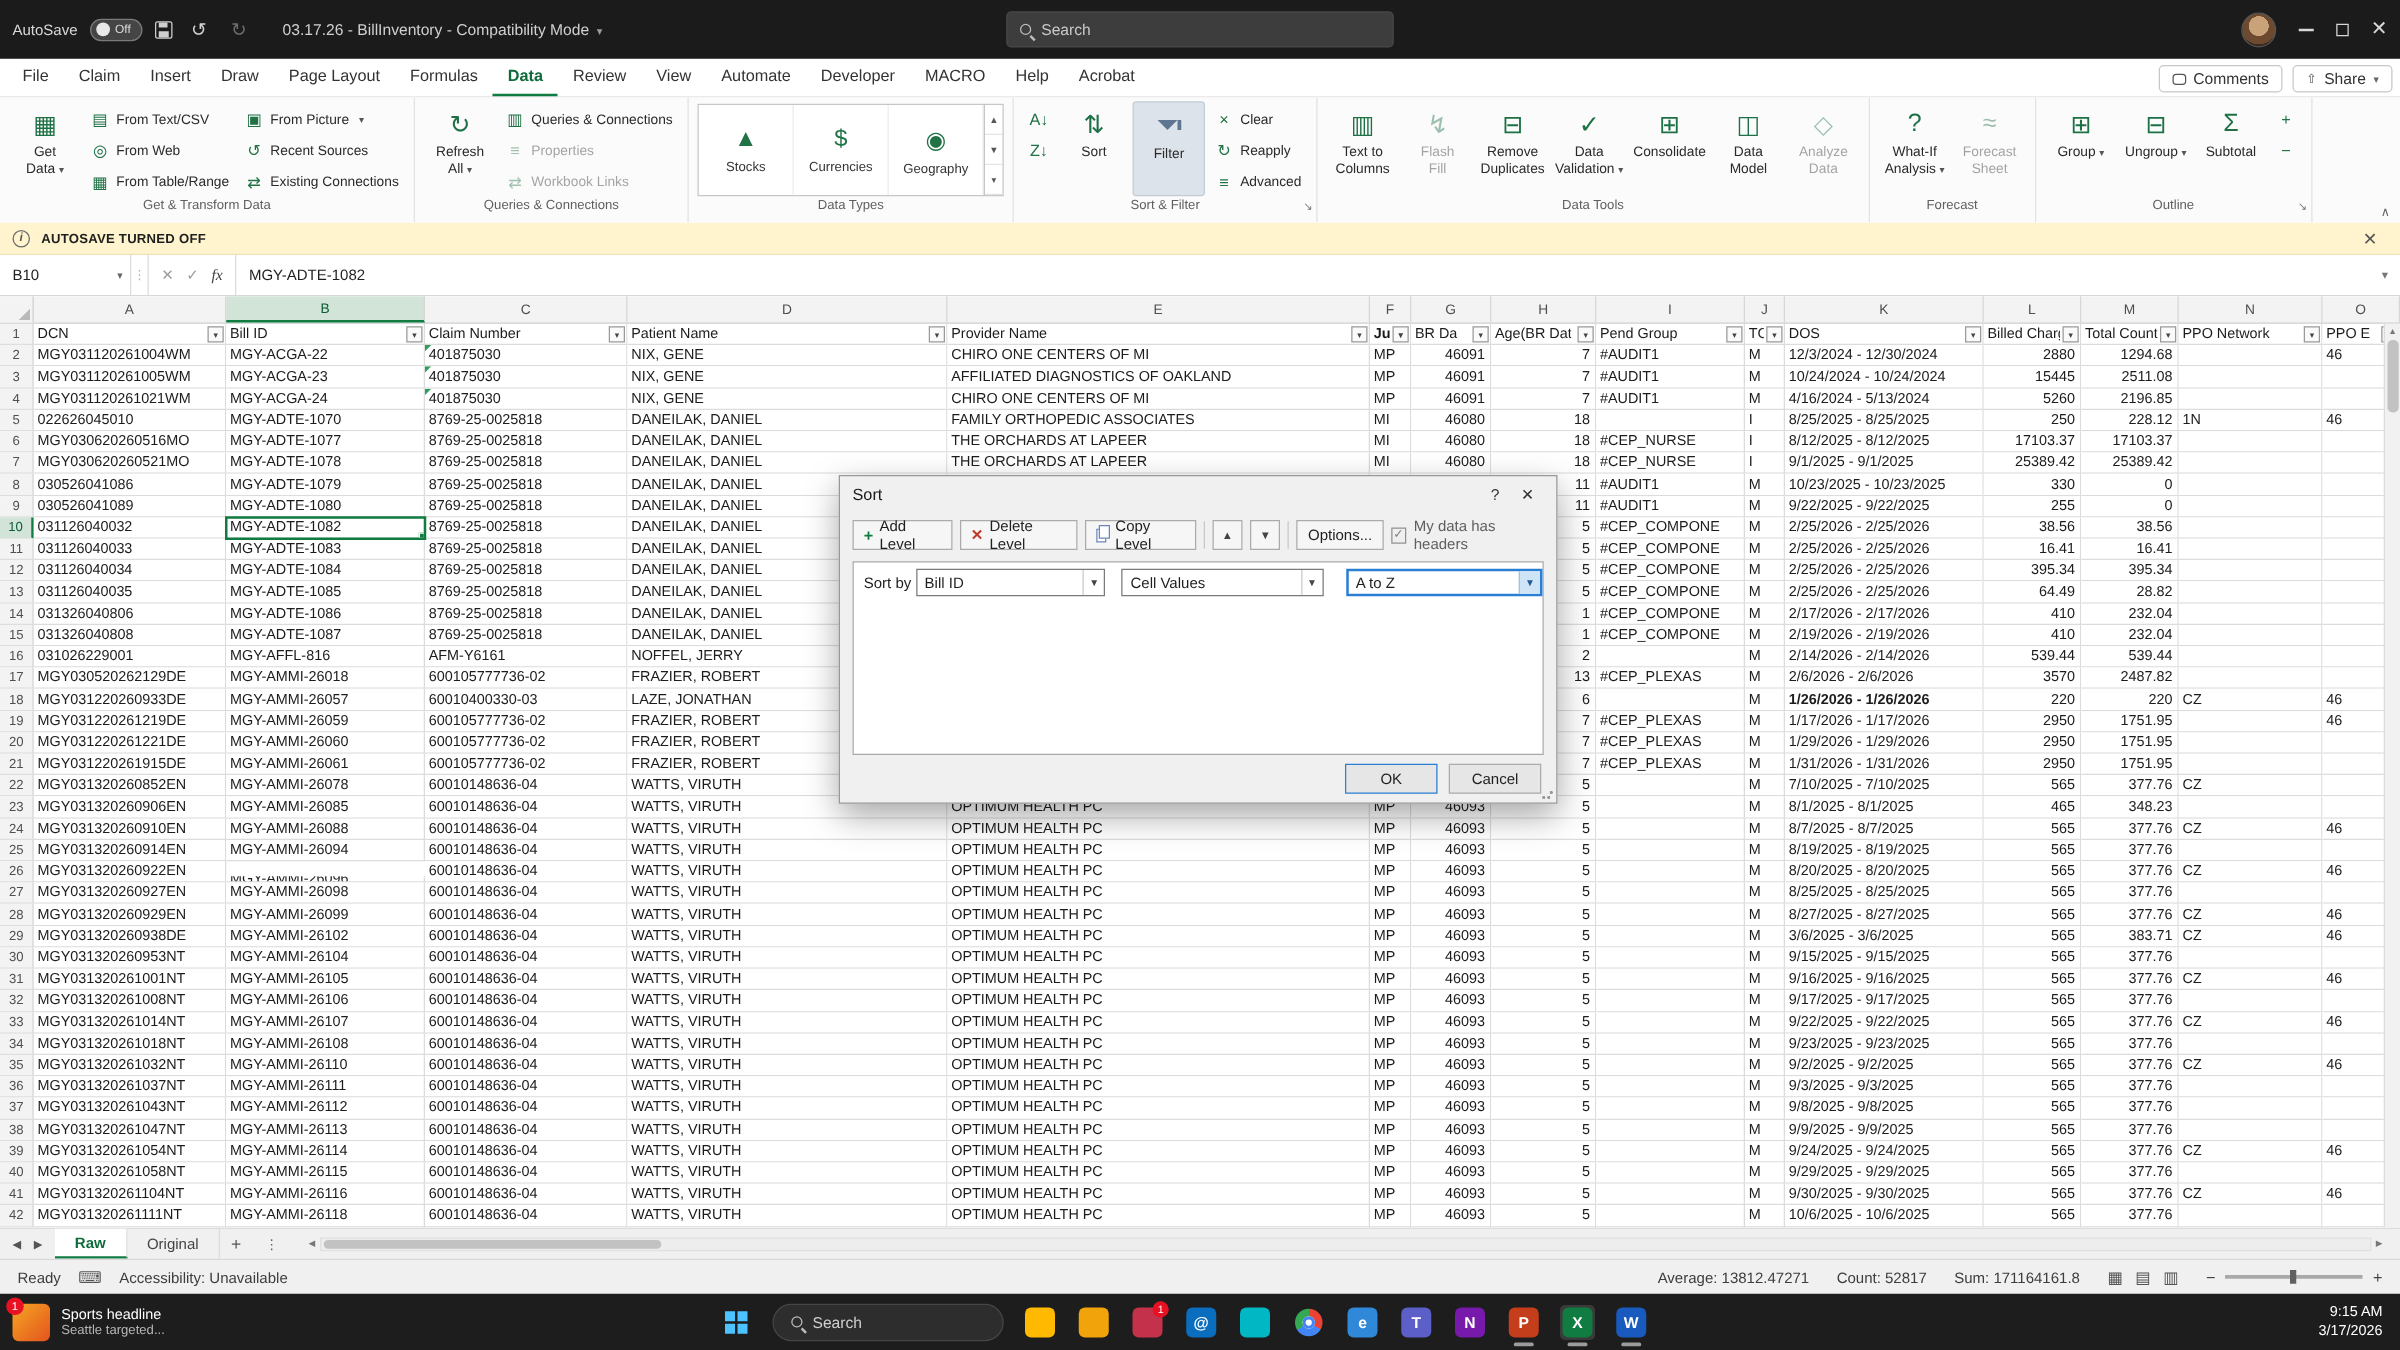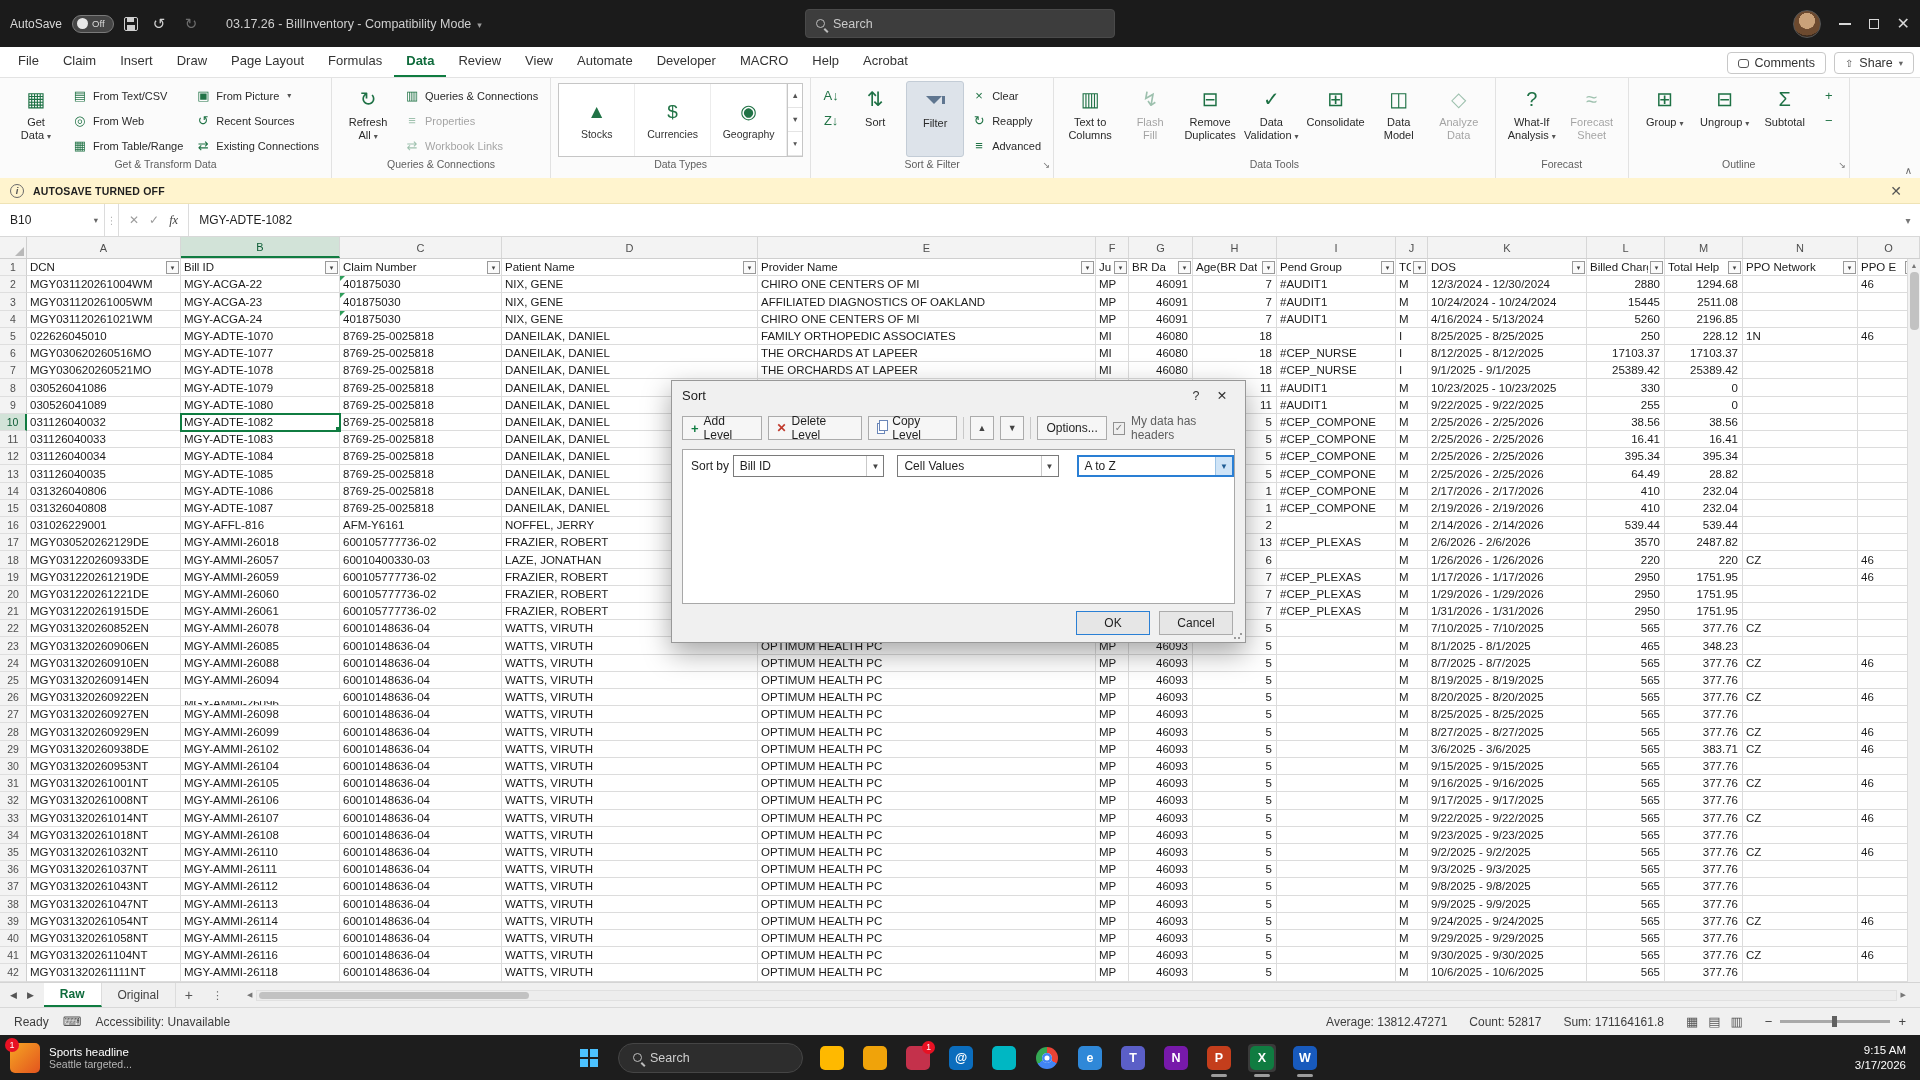--- a/index.html
+++ b/index.html
@@ -546,21 +546,21 @@
             <span class="filter-btn">▾</span>
           </div>
           <div class="gcell ghead" style="width: 256px;">
             <span class="ghead-text">Patient Name</span>
             <span class="filter-btn">▾</span>
           </div>
           <div class="gcell ghead" style="width: 338px;">
             <span class="ghead-text">Provider Name</span>
             <span class="filter-btn">▾</span>
           </div>
-          <div class="gcell ghead" style="width: 33px;">
+          <div class="gcell ghead" style="width: 33px; font-weight: bold;">
             <span class="ghead-text">Ju</span>
             <span class="filter-btn">▾</span>
           </div>
           <div class="gcell ghead" style="width: 64px;">
             <span class="ghead-text">BR Da</span>
             <span class="filter-btn">▾</span>
           </div>
           <div class="gcell ghead" style="width: 84px;">
             <span class="ghead-text">Age(BR Dat</span>
             <span class="filter-btn">▾</span>
@@ -575,21 +575,21 @@
           </div>
           <div class="gcell ghead" style="width: 159px;">
             <span class="ghead-text">DOS</span>
             <span class="filter-btn">▾</span>
           </div>
           <div class="gcell ghead" style="width: 78px;">
             <span class="ghead-text">Billed Charg</span>
             <span class="filter-btn">▾</span>
           </div>
           <div class="gcell ghead" style="width: 78px;">
-            <span class="ghead-text">Total Help</span>
+            <span class="ghead-text">Total Count</span>
             <span class="filter-btn">▾</span>
           </div>
           <div class="gcell ghead" style="width: 115px;">
             <span class="ghead-text">PPO Network</span>
             <span class="filter-btn">▾</span>
           </div>
           <div class="gcell ghead" style="width: 62px;">
             <span class="ghead-text">PPO E</span>
             <span class="filter-btn">▾</span>
           </div>
@@ -887,21 +887,21 @@
           <div class="gcell" style="width: 154px;">MGY031220260933DE</div>
           <div class="gcell" style="width: 159px;">MGY-AMMI-26057</div>
           <div class="gcell" style="width: 162px;">60010400330-03</div>
           <div class="gcell" style="width: 256px;">LAZE, JONATHAN</div>
           <div class="gcell" style="width: 338px;"></div>
           <div class="gcell" style="width: 33px;"></div>
           <div class="gcell num" style="width: 64px;"></div>
           <div class="gcell num" style="width: 84px;">6</div>
           <div class="gcell" style="width: 119px;"></div>
           <div class="gcell" style="width: 32px;">M</div>
-          <div class="gcell" style="width: 159px;">1/26/2026 - 1/26/2026</div>
+          <div class="gcell" style="width: 159px; font-weight: bold;">1/26/2026 - 1/26/2026</div>
           <div class="gcell num" style="width: 78px;">220</div>
           <div class="gcell num" style="width: 78px;">220</div>
           <div class="gcell" style="width: 115px;">CZ</div>
           <div class="gcell" style="width: 62px;">46</div>
         </div>
         <div class="grow">
           <div class="gnum">19</div>
           <div class="gcell" style="width: 154px;">MGY031220261219DE</div>
           <div class="gcell" style="width: 159px;">MGY-AMMI-26059</div>
           <div class="gcell" style="width: 162px;">600105777736-02</div>

